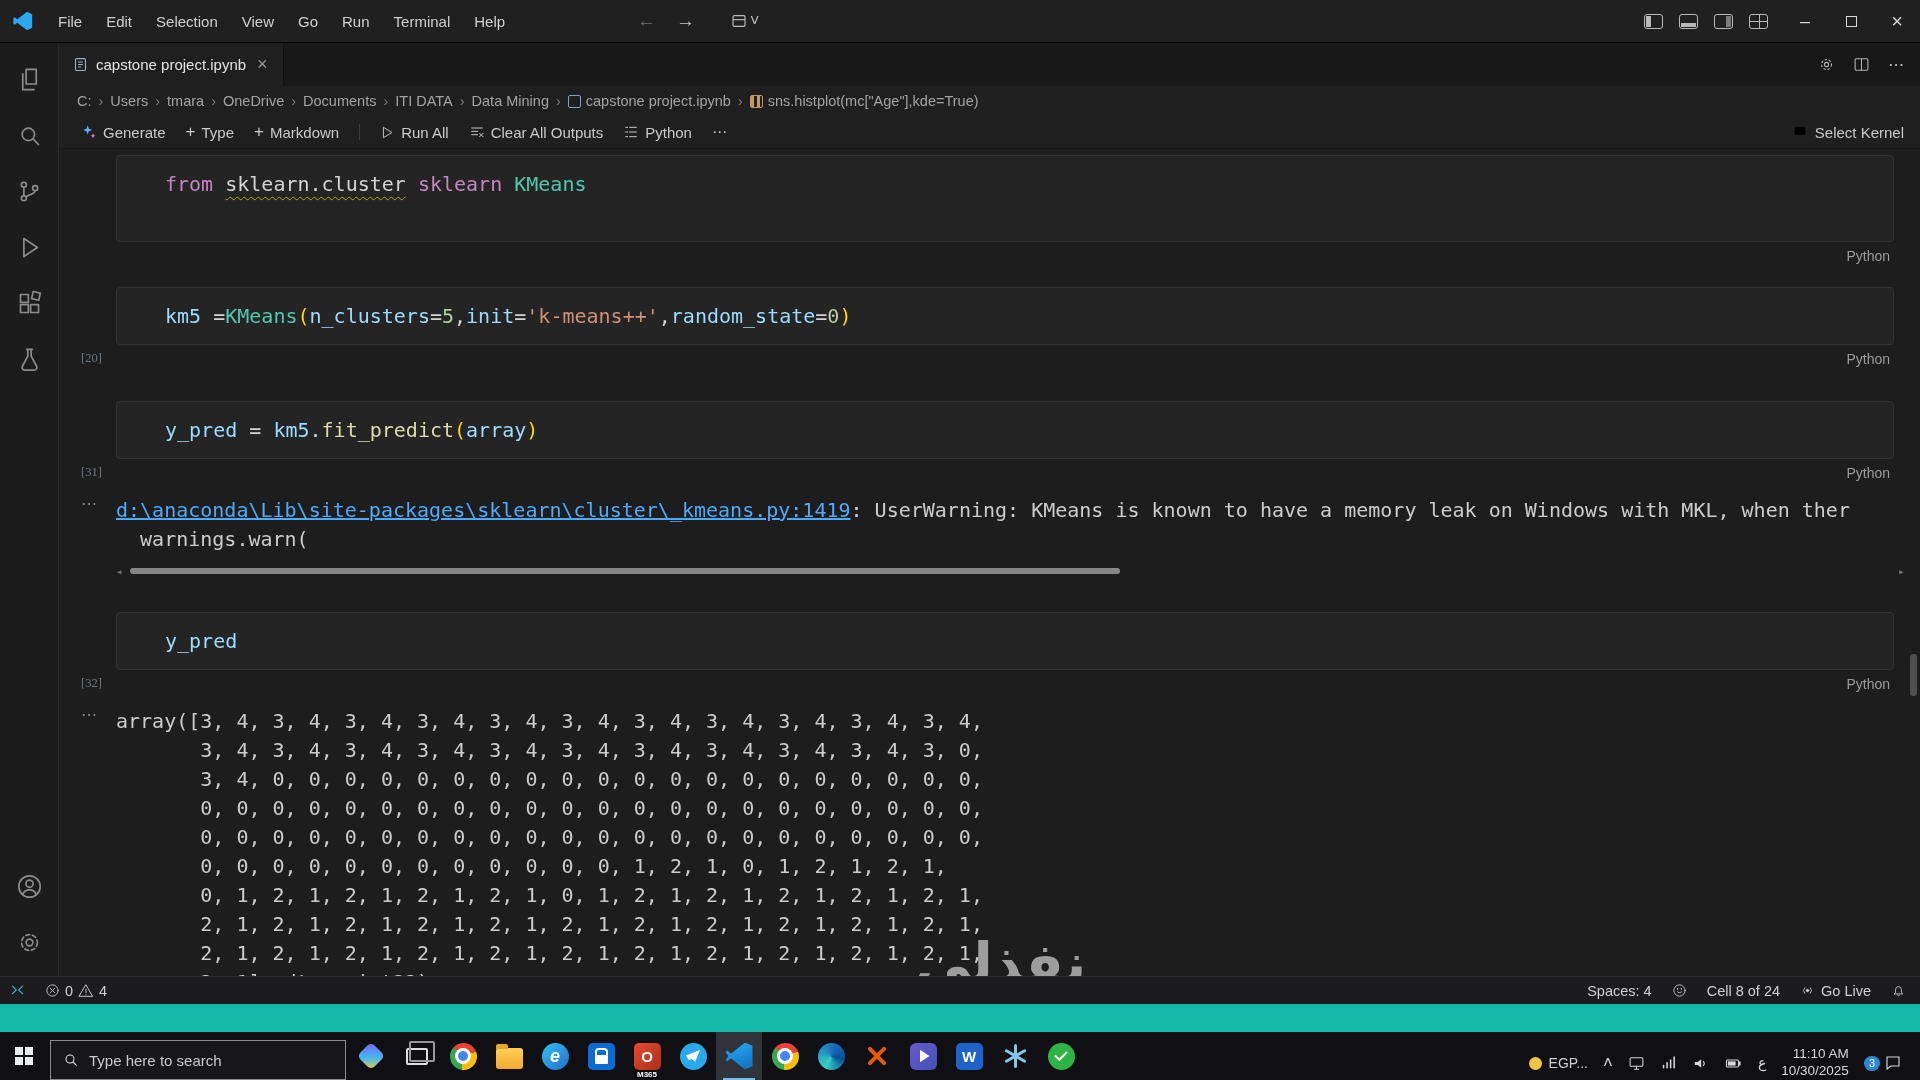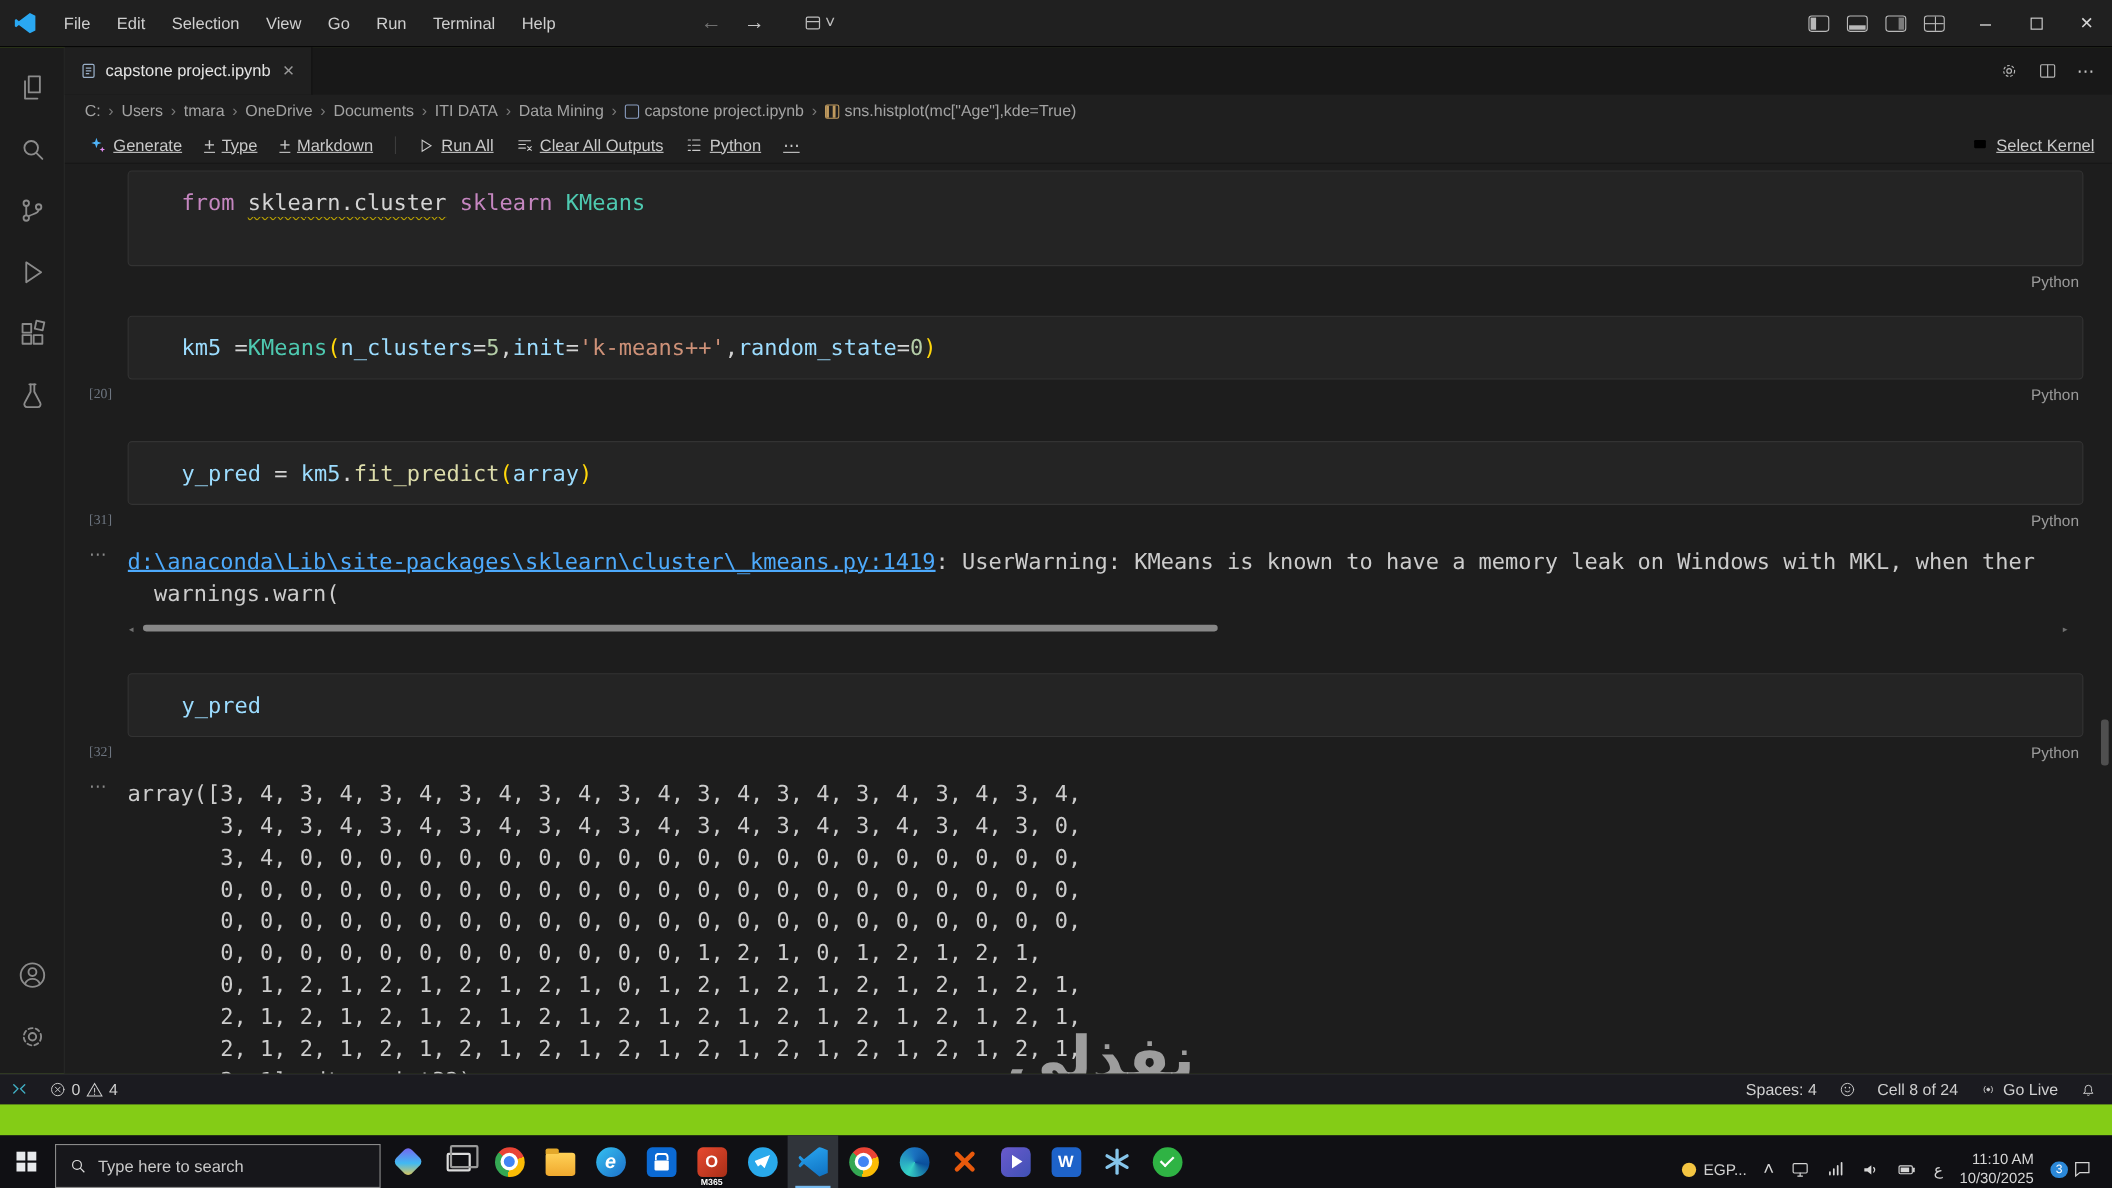--- a/index.html
+++ b/index.html
@@ -1,17 +1,17 @@
 <!DOCTYPE html>
 <html><head>
 <meta charset="utf-8">
 <style>
   * { margin:0; padding:0; box-sizing:border-box; cursor:default; }
   body { background:#000; font-family:"Liberation Sans","DejaVu Sans",sans-serif; }
-  .screen { width:1920px; height:1080px; position:relative; overflow:hidden; background:#84cc16; color:#ccc; display:flex; flex-direction:column; }
+  .screen { width:1920px; height:1080px; position:relative; overflow:hidden; background:#14b8a6; color:#ccc; display:flex; flex-direction:column; }
 
   
   .titlebar { height:43px; background:#202020; display:flex; align-items:center; flex:none; border-bottom:1px solid #000; }
   .vscode-logo { width:46px; display:flex; justify-content:center; }
   .menubar { display:flex; }
   .menu-item { padding:0 12px; font-size:15px; color:#cfcfcf; line-height:43px; border-radius:5px; }
   .nav-arrows { display:flex; gap:20px; margin:0 22px 0 120px; font-size:19px; }
   .nav-arrows .back { color:#6f6f6f; }
   .nav-arrows .fwd { color:#c4c4c4; }
   .command-center { width:730px; height:27px; background:#2a2a2e; border:1px solid #46464a; border-radius:6px; display:flex; align-items:center; justify-content:center; gap:7px; color:#9a9a9a; font-size:14.5px; }
@@ -46,21 +46,21 @@
   .tab-right svg { stroke:#b5b5b5; fill:none; stroke-width:1.5; }
 
   
   .breadcrumb { height:30px; display:flex; align-items:center; padding-left:18px; font-size:14.5px; color:#a3a3a3; flex:none; white-space:nowrap; overflow:hidden; }
   .bc-sep { margin:0 7px; color:#7a7a7a; }
   .bc-item { display:flex; align-items:center; gap:5px; }
   .bc-ic { width:13px; height:13px; border:1px solid #8a9dc0; border-radius:2px; display:inline-block; }
   .bc-ic.symbol { border-color:#c09a5e; background:linear-gradient(90deg,#c09a5e 50%,transparent 50%) 0 0/6px 6px; }
 
   
-  .nbtoolbar { height:33px; display:flex; align-items:center; padding:0 16px 0 22px; gap:20px; font-size:15px; color:#c9c9c9; flex:none; border-bottom:1px solid #171717;text-decoration:underline; }
+  .nbtoolbar { height:33px; display:flex; align-items:center; padding:0 16px 0 22px; gap:20px; font-size:15px; color:#c9c9c9; flex:none; border-bottom:1px solid #171717; }
   .nt-btn { display:flex; align-items:center; gap:6px; }
   .nt-btn svg { stroke:#c9c9c9; fill:none; stroke-width:1.5; stroke-linecap:round; }
   .nt-sep { width:1px; height:16px; background:#3c3c3c; }
   .nt-plus { font-size:17px; color:#c9c9c9; }
   .nt-right { margin-left:auto; display:flex; align-items:center; gap:7px; }
 
   
   .notebook { flex:1; position:relative; overflow:hidden; background:#1d1d1d; padding-top:6px; }
   .nb-row { display:flex; }
   .nb-gutter { width:57px; flex:none; position:relative; }
@@ -72,21 +72,21 @@
   .lang { margin-left:auto; margin-right:30px; color:#9b9b9b; font-size:14px; }
   .cell-gap18 { margin-top:18px; } .cell-gap29 { margin-top:29px; } .cell-gap36 { margin-top:36px; }
 
   .tk-kw { color:#C586C0; } .tk-cls { color:#4EC9B0; } .tk-var { color:#9CDCFE; }
   .tk-num { color:#B5CEA8; } .tk-str { color:#CE9178; } .tk-fn { color:#DCDCAA; }
   .tk-def { color:#d4d4d4; } .tk-brk { color:#ffd70a; }
   .tk-mod { color:#d4d4d4; text-decoration:underline wavy #b8a000 1px; text-underline-offset:5px; }
 
   .nb-output { margin-top:10px; }
   .out-more { color:#8a8a8a; font-size:16px; letter-spacing:1px; position:absolute; left:22px; top:-2px; }
-  .out-body { flex:1; margin-right:32px; min-width:0; font-family:"DejaVu Sans Mono","Liberation Mono",monospace; font-size:20px; line-height:29px; color:#cccccc; }
+  .out-body { flex:1; margin-right:8px; min-width:0; font-family:"DejaVu Sans Mono","Liberation Mono",monospace; font-size:20px; line-height:29px; color:#cccccc; }
   .warn-line { white-space:pre; overflow:hidden; }
   .warn-line a { color:#4daafc; text-decoration:underline; }
   .h-scrollbar { margin-top:12px; height:10px; position:relative; display:flex; align-items:center; }
   .h-scroll-arrow { color:#6f6f6f; font-size:11px; width:14px; flex:none; }
   .h-track { flex:1; height:6px; position:relative; }
   .h-thumb { position:absolute; left:0; top:0; height:6px; width:56%; background:#9a9a9a; border-radius:3px; opacity:.85; }
   .array-pre { white-space:pre; overflow:hidden; font-family:"DejaVu Sans Mono","Liberation Mono",monospace; font-size:20px; line-height:29px; color:#cccccc; }
 
   .watermark { position:absolute; left:856px; top:782px; font-size:56px; font-weight:bold; color:rgba(168,168,168,.92); font-family:"DejaVu Sans",sans-serif; letter-spacing:1px; }
   .v-scrollthumb { position:absolute; right:3px; top:505px; width:7px; height:42px; background:#4f4f4f; border-radius:3px; }

